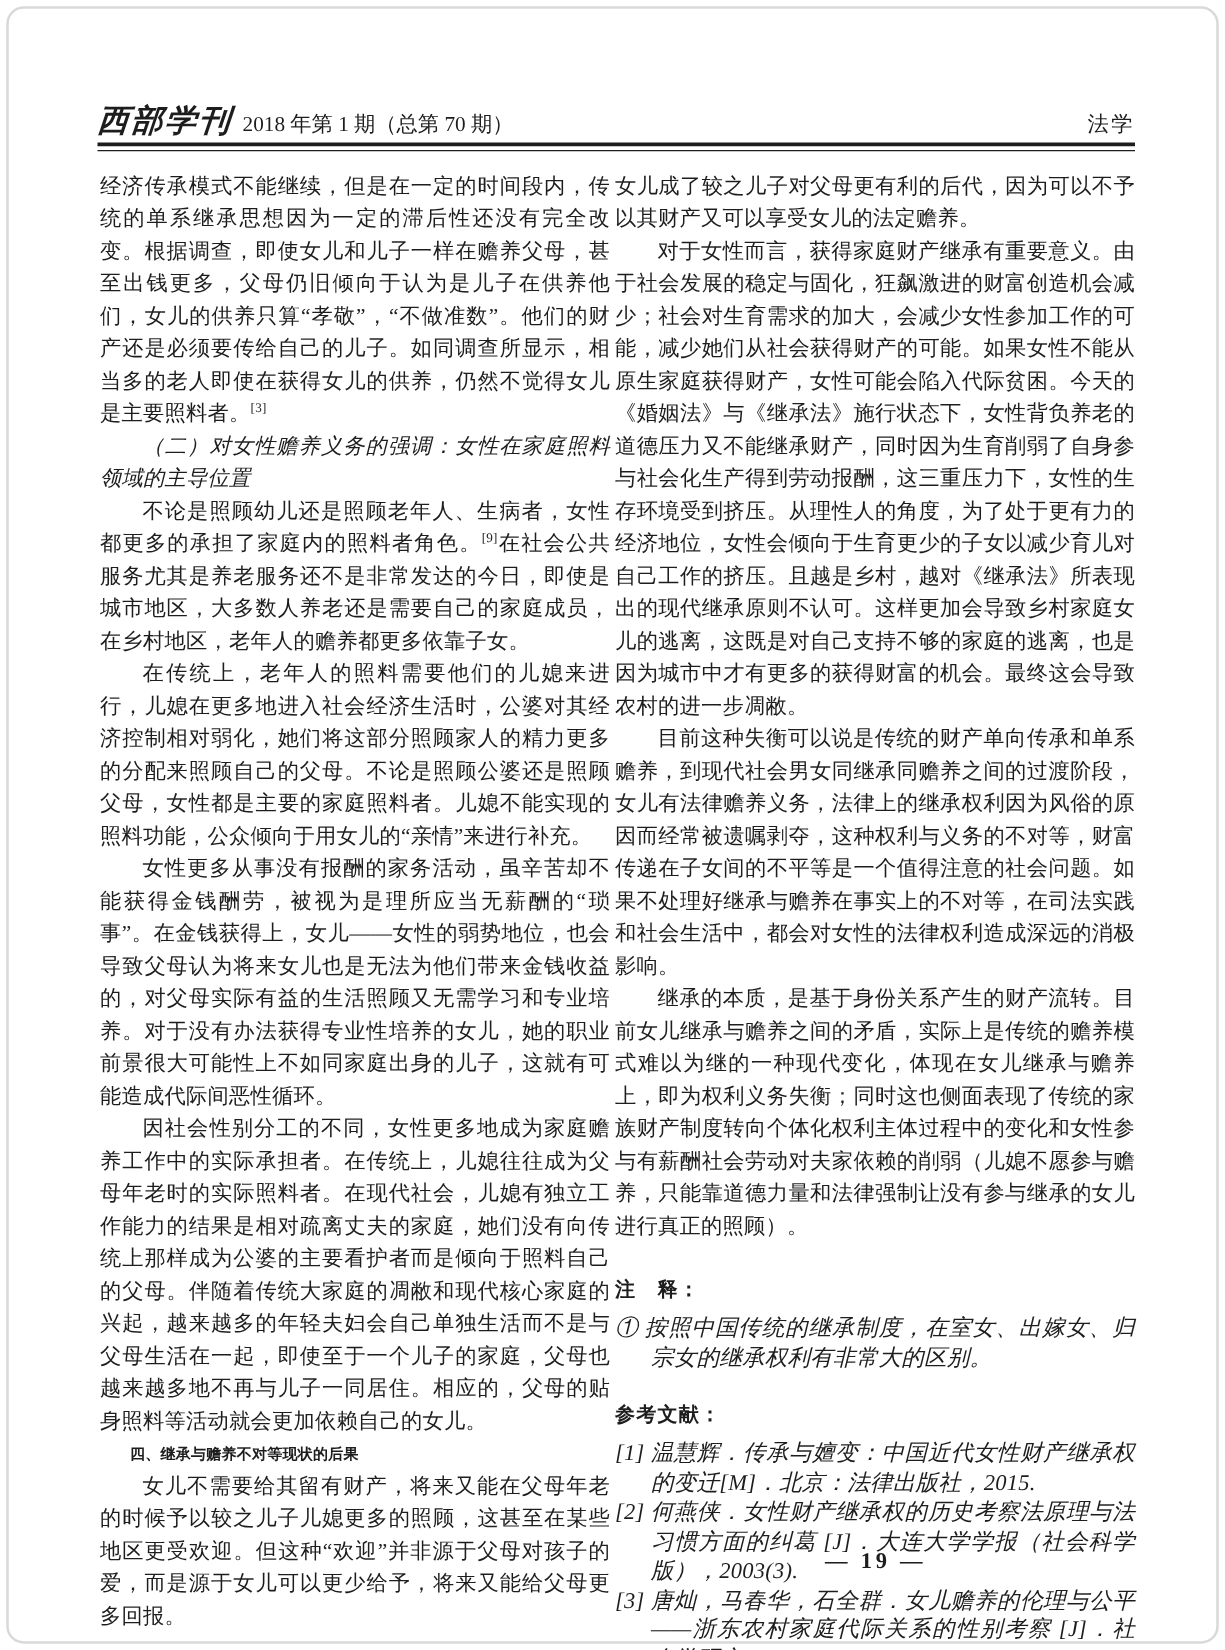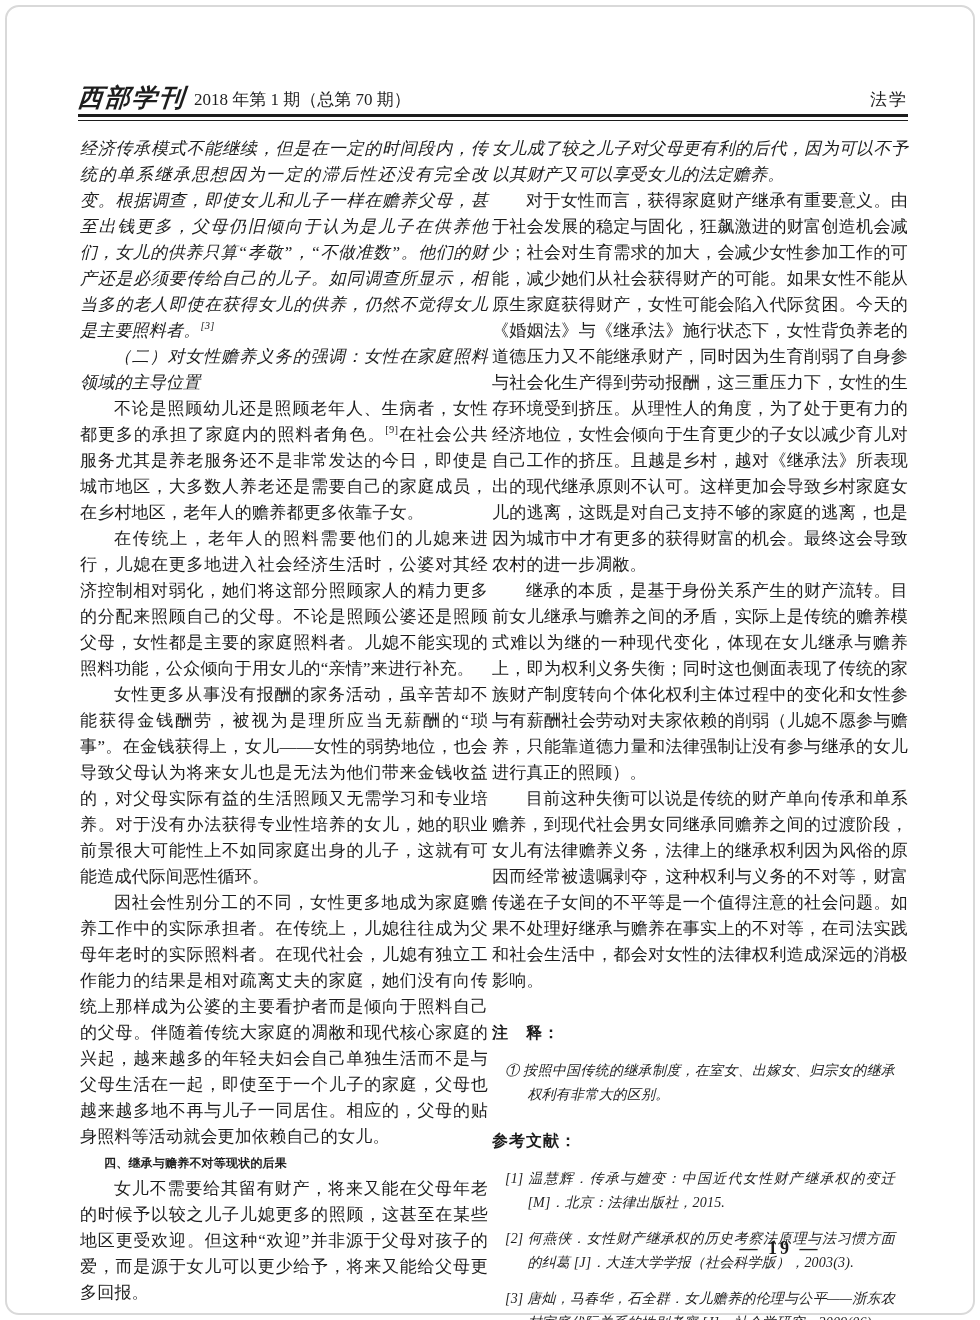--- a/index.html
+++ b/index.html
@@ -28,42 +28,42 @@
   .hdr-rule .t{height:3px;background:#1d1d1d;}
   .hdr-rule .b{height:1px;background:#1d1d1d;margin-top:3px;}
   
   .col{
     position:absolute;top:136px;font-size:17px;line-height:26px;
     text-align:justify;letter-spacing:0.2px;
   }
   .col-left{left:80px;width:408px;}
   .col-right{left:492px;width:416px;}
   .para{margin:0;text-indent:2em;}
-  .para.noindent{text-indent:0;font-style:italic;}
+  .para.noindent{text-indent:0;}
   .para.kaiti{font-style:italic;}
   .para.heading{
     font-family:"Liberation Sans","DejaVu Sans",sans-serif;
     font-weight:bold;font-size:12px;
   }
   sup{font-size:10.5px;line-height:0;vertical-align:super;}
   
   .notes{margin-top:26px;}
   .refs{margin-top:22px;}
   .sec-title{
     font-family:"Liberation Sans","DejaVu Sans",sans-serif;
     font-weight:bold;font-size:16px;margin:0 0 5px 0;letter-spacing:1px;
     font-style:normal;text-indent:0;
   }
   .hang{
-    font-style:italic;font-size:14px;line-height:23.5px;
-    padding-left:1.6em;text-indent:-1.6em;text-align:justify;margin:13px;
+    font-style:italic;font-size:18px;line-height:23.5px;
+    padding-left:1.6em;text-indent:-1.6em;text-align:justify;margin:0;
   }
   
   .page-number{
-    position:absolute;top:1238px;left:660px;width:240px;text-align:center;
+    position:absolute;top:1238px;left:660px;width:240px;text-align:left;
     font-weight:bold;font-size:18px;letter-spacing:3px;
   }
 </style>
 </head>
 <body>
 
 <div class="scan-frame"></div>
 
 <header class="hdr">
   <div class="hdr-left">
@@ -88,22 +88,22 @@
       <p class="para"><span>因社会性别分工的不同，女性更多地成为家庭赡养工作中的实际承担者。在传统上，儿媳往往成为父母年老时的实际照料者。在现代社会，儿媳有独立工作能力的结果是相对疏离丈夫的家庭，她们没有向传统上那样成为公婆的主要看护者而是倾向于照料自己的父母。伴随着传统大家庭的凋敝和现代核心家庭的兴起，越来越多的年轻夫妇会自己单独生活而不是与父母生活在一起，即使至于一个儿子的家庭，父母也越来越多地不再与儿子一同居住。相应的，父母的贴身照料等活动就会更加依赖自己的女儿。</span></p>
       <p class="para heading"><span>四、继承与赡养不对等现状的后果</span></p>
       <p class="para"><span>女儿不需要给其留有财产，将来又能在父母年老的时候予以较之儿子儿媳更多的照顾，这甚至在某些地区更受欢迎。但这种“欢迎”并非源于父母对孩子的爱，而是源于女儿可以更少给予，将来又能给父母更多回报。</span></p>
     </div>
 </div>
 
 <div class="col col-right">
   <div id="right-paras">
       <p class="para noindent"><span>女儿成了较之儿子对父母更有利的后代，因为可以不予以其财产又可以享受女儿的法定赡养。</span></p>
       <p class="para"><span>对于女性而言，获得家庭财产继承有重要意义。由于社会发展的稳定与固化，狂飙激进的财富创造机会减少；社会对生育需求的加大，会减少女性参加工作的可能，减少她们从社会获得财产的可能。如果女性不能从原生家庭获得财产，女性可能会陷入代际贫困。今天的《婚姻法》与《继承法》施行状态下，女性背负养老的道德压力又不能继承财产，同时因为生育削弱了自身参与社会化生产得到劳动报酬，这三重压力下，女性的生存环境受到挤压。从理性人的角度，为了处于更有力的经济地位，女性会倾向于生育更少的子女以减少育儿对自己工作的挤压。且越是乡村，越对《继承法》所表现出的现代继承原则不认可。这样更加会导致乡村家庭女儿的逃离，这既是对自己支持不够的家庭的逃离，也是因为城市中才有更多的获得财富的机会。最终这会导致农村的进一步凋敝。</span></p>
+      <p class="para"><span>目前这种失衡可以说是传统的财产单向传承和单系赡养，到现代社会男女同继承同赡养之间的过渡阶段，女儿有法律赡养义务，法律上的继承权利因为风俗的原因而经常被遗嘱剥夺，这种权利与义务的不对等，财富传递在子女间的不平等是一个值得注意的社会问题。如果不处理好继承与赡养在事实上的不对等，在司法实践和社会生活中，都会对女性的法律权利造成深远的消极影响。</span></p>
       <p class="para"><span>继承的本质，是基于身份关系产生的财产流转。目前女儿继承与赡养之间的矛盾，实际上是传统的赡养模式难以为继的一种现代变化，体现在女儿继承与赡养上，即为权利义务失衡；同时这也侧面表现了传统的家族财产制度转向个体化权利主体过程中的变化和女性参与有薪酬社会劳动对夫家依赖的削弱（儿媳不愿参与赡养，只能靠道德力量和法律强制让没有参与继承的女儿进行真正的照顾）。</span></p>
-      <p class="para"><span>目前这种失衡可以说是传统的财产单向传承和单系赡养，到现代社会男女同继承同赡养之间的过渡阶段，女儿有法律赡养义务，法律上的继承权利因为风俗的原因而经常被遗嘱剥夺，这种权利与义务的不对等，财富传递在子女间的不平等是一个值得注意的社会问题。如果不处理好继承与赡养在事实上的不对等，在司法实践和社会生活中，都会对女性的法律权利造成深远的消极影响。</span></p>
     </div>
 
   <section class="notes">
     <h4 class="sec-title">注　释：</h4>
     <div id="notes-items">
         <p class="hang">① 按照中国传统的继承制度，在室女、出嫁女、归宗女的继承权利有非常大的区别。</p>
       </div>
   </section>
 
   <section class="refs">

